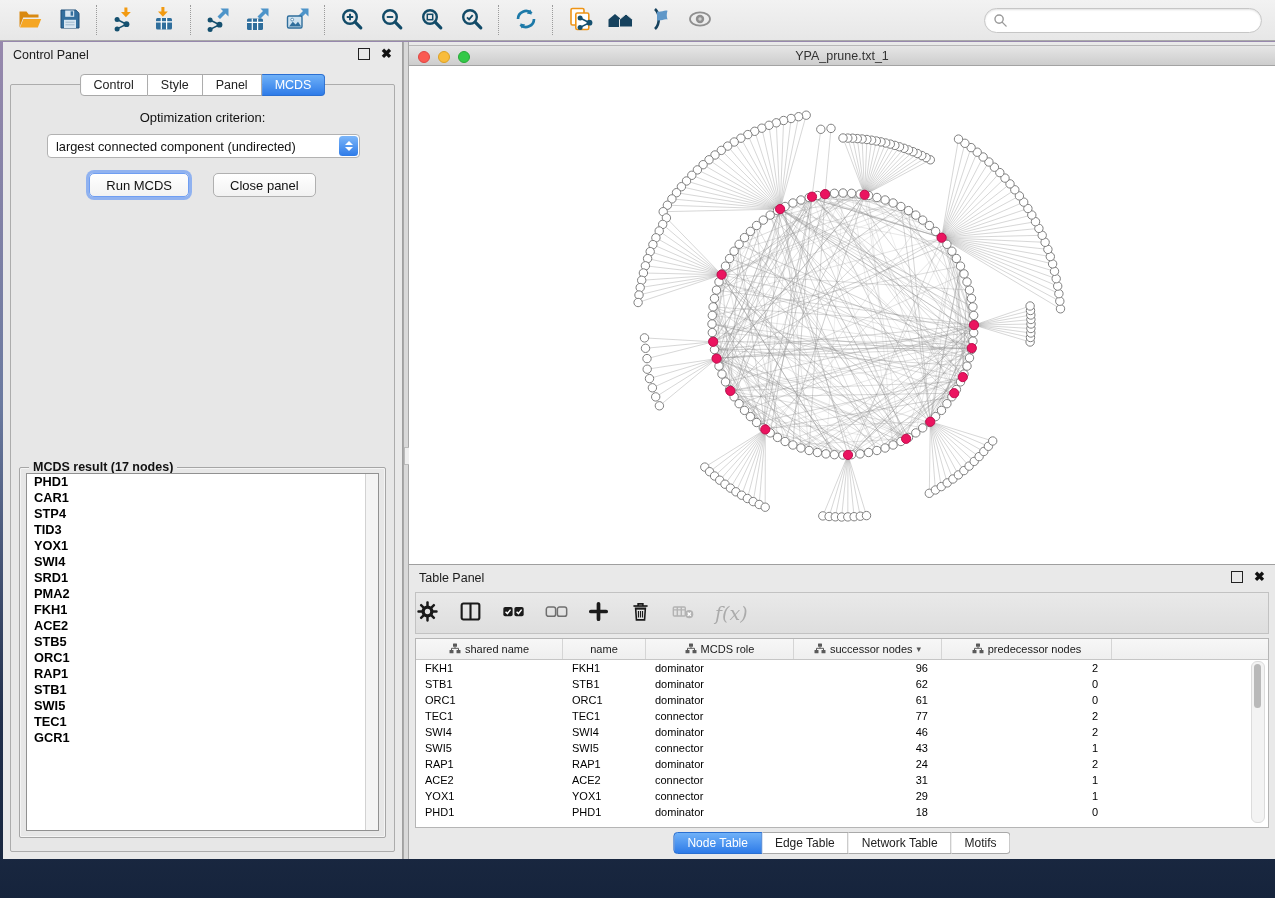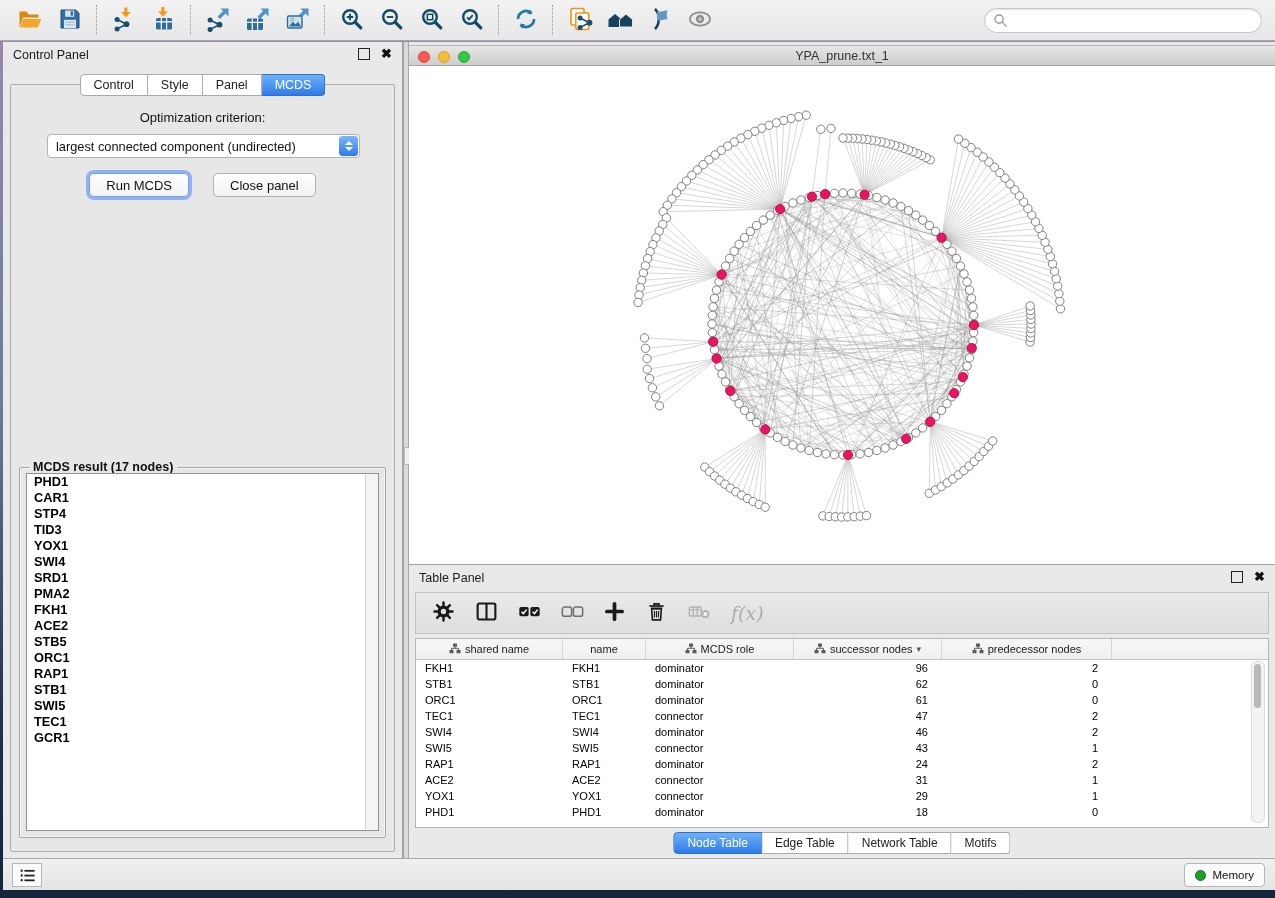--- a/index.html
+++ b/index.html
@@ -52,21 +52,21 @@
   .net-title{position:absolute;left:0;right:0;top:3px;text-align:center;font-size:12.5px;color:#333;}
   .traffic{position:absolute;left:9px;top:4.5px;display:flex;gap:8px;}
   .tl{width:12px;height:12px;border-radius:50%;box-sizing:border-box;}
   .tl.red{background:#fa5a52;border:1px solid #de4643;}
   .tl.yellow{background:#f8bc3c;border:1px solid #dca123;}
   .tl.green{background:#33c948;border:1px solid #27a837;}
   .net-canvas{position:absolute;top:24px;left:0;right:0;height:498px;background:#fff;}
   
   .table-panel{position:absolute;top:522px;left:0;right:0;bottom:0;background:#e9e9e9;border-top:1px solid #9f9f9f;}
   .tp-toolbar{position:absolute;top:27px;left:6px;right:6px;height:42px;background:linear-gradient(#e9e9e9,#dedede);
-              border:1px solid #c2c2c2;display:flex;align-items:center;gap:20px;padding-left:16px;box-sizing:border-box;}
+              border:1px solid #c2c2c2;display:flex;align-items:center;gap:20px;box-sizing:border-box;}
   .tp-btn{background:none;border:none;padding:0;display:flex;align-items:center;}
   .fx{font-family:"DejaVu Serif",serif;font-style:italic;font-size:19px;color:#ababab;}
   .tp-table{position:absolute;top:73px;left:6px;right:6px;height:190px;background:#fff;border:1px solid #b5b5b5;box-sizing:border-box;overflow:hidden;}
   .t-header{display:flex;height:20px;background:linear-gradient(#f7f7f7,#efefef);border-bottom:1px solid #c6c6c6;}
   .t-hcell{position:relative;display:flex;align-items:center;justify-content:center;font-size:11px;color:#1a1a1a;
            border-right:1px solid #d5d5d5;box-sizing:border-box;gap:4px;}
   .t-row{display:flex;height:16px;align-items:center;}
   .t-cell{font-size:11px;color:#000;box-sizing:border-box;white-space:nowrap;overflow:hidden;}
   .t-cell.left{padding-left:9px;text-align:left;}
   .t-cell.right{text-align:right;}
@@ -1071,21 +1071,21 @@
               <div class="t-cell left" style="width: 147px;">ORC1</div>
               <div class="t-cell left" style="width: 83px;">ORC1</div>
               <div class="t-cell left" style="width: 148px;">dominator</div>
               <div class="t-cell right" style="width: 148px; padding-right: 14px;">61</div>
               <div class="t-cell right" style="width: 170px; padding-right: 14px;">0</div>
             </div>
             <div class="t-row">
               <div class="t-cell left" style="width: 147px;">TEC1</div>
               <div class="t-cell left" style="width: 83px;">TEC1</div>
               <div class="t-cell left" style="width: 148px;">connector</div>
-              <div class="t-cell right" style="width: 148px; padding-right: 14px;">47</div>
+              <div class="t-cell right" style="width: 148px; padding-right: 14px;">77</div>
               <div class="t-cell right" style="width: 170px; padding-right: 14px;">2</div>
             </div>
             <div class="t-row">
               <div class="t-cell left" style="width: 147px;">SWI4</div>
               <div class="t-cell left" style="width: 83px;">SWI4</div>
               <div class="t-cell left" style="width: 148px;">dominator</div>
               <div class="t-cell right" style="width: 148px; padding-right: 14px;">46</div>
               <div class="t-cell right" style="width: 170px; padding-right: 14px;">2</div>
             </div>
             <div class="t-row">
@@ -1130,31 +1130,13 @@
       </div>
       <div class="tp-tabs" id="tp-tabs">
           <div class="seg-tab active" style="font-size: 12px;">Node Table</div>
           <div class="seg-tab" style="font-size: 12px;">Edge Table</div>
           <div class="seg-tab" style="font-size: 12px;">Network Table</div>
           <div class="seg-tab" style="font-size: 12px;">Motifs</div>
         </div>
     </div>
   </div>
 
-  <div class="status-bar">
-    <div class="list-btn">
-      <svg width="17" height="15" viewBox="0 0 24 22">
-        <g fill="#222">
-            <circle cx="3.5" cy="4" r="1.7"></circle>
-            <rect x="7.5" y="2.8" width="15" height="2.6"></rect>
-        <circle cx="3.5" cy="11" r="1.7"></circle>
-            <rect x="7.5" y="9.8" width="15" height="2.6"></rect>
-        <circle cx="3.5" cy="18" r="1.7"></circle>
-            <rect x="7.5" y="16.8" width="15" height="2.6"></rect>
-          </g>
-      </svg>
-    </div>
-    <div class="memory-btn">
-      <div class="mem-dot"></div>
-      <span>Memory</span>
-    </div>
-  </div>
 </div>
 
 </body></html>

